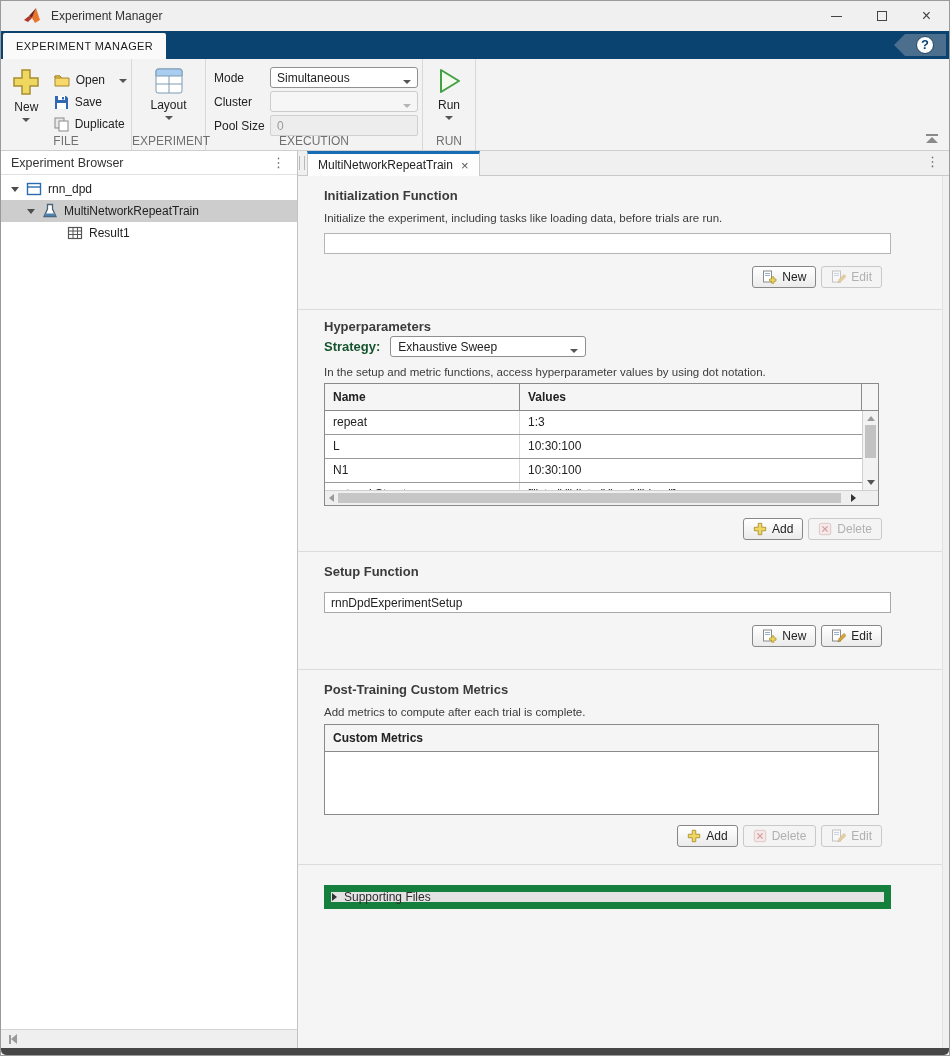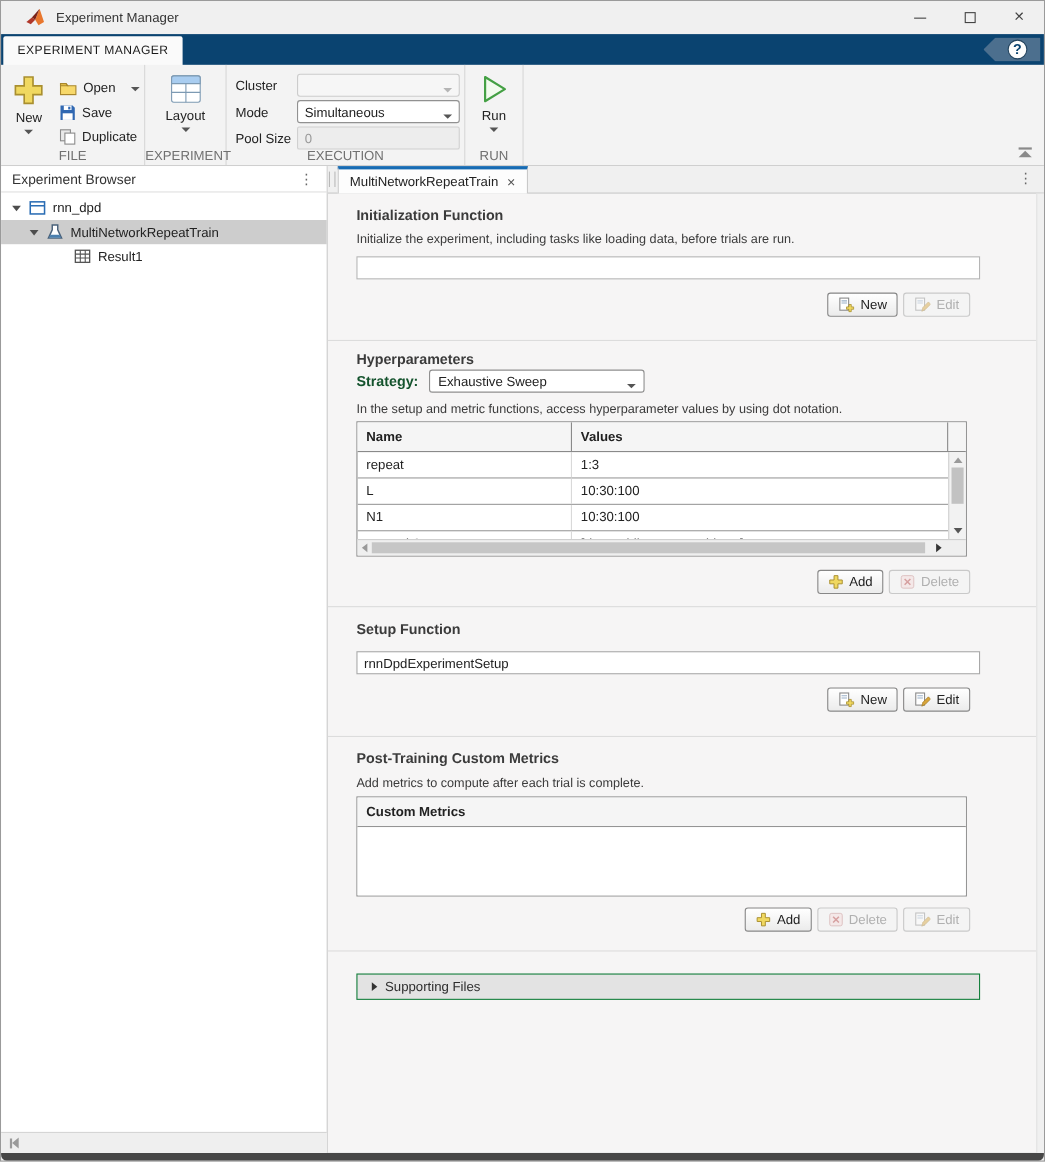--- a/index.html
+++ b/index.html
@@ -123,21 +123,21 @@
   .hscroll .left { position:absolute; left:4px; top:3px; width:0; height:0; border-top:4px solid transparent; border-bottom:4px solid transparent; border-right:5px solid #9a9a9a; }
   .hscroll .thumb { position:absolute; left:13px; right:37px; top:2px; height:10px; background:#c6c6c6; }
   .hscroll .right { position:absolute; right:22px; top:3px; width:0; height:0; border-top:4px solid transparent; border-bottom:4px solid transparent; border-left:5px solid #333; }
 
   
   .cm-table { width:555px; border:1px solid #8a8a8a; margin-top:6px; background:#fff; }
   .cm-head { height:27px; background:#f5f5f5; border-bottom:1px solid #8a8a8a; font-weight:bold; padding:6px 0 0 8px; }
   .cm-body { height:62px; background:#fff; }
 
   
-  .accordion { width:567px; height:24px; margin-top:20px; background:#e3e3e3; border:1px solid #15803d; display:flex; align-items:center; padding-left:13px; color:#2d2d2d; }
+  .accordion { width:567px; height:24px; margin-top:20px; background:#e3e3e3; border:7px solid #15803d; display:flex; align-items:center; padding-left:1px; color:#2d2d2d; }
   .acc-arrow { width:0; height:0; border-top:4px solid transparent; border-bottom:4px solid transparent; border-left:5px solid #333; margin-right:7px; }
 
   .bottom-edge { height:7px; background:#474747; border-radius:0 0 5px 5px; }
 </style>
 </head>
 <body>
 
 <div class="window">
 
   <div class="titlebar">
@@ -215,30 +215,30 @@
           <line x1="2" y1="17" x2="28" y2="17" stroke="#7d9ab3"></line>
         </svg>
         <span class="bb-label">Layout</span>
         <span class="caret"></span>
       </div>
       <div class="group-label">EXPERIMENT</div>
     </div>
 
     <div class="tb-group g-exec">
       <div class="exec-row">
+        <span class="exec-label">Mode</span>
+        <div class="combo">
+          <span>Simultaneous</span>
+          <span class="caret"></span>
+        </div>
+      </div>
+      <div class="exec-row">
         <span class="exec-label">Cluster</span>
         <div class="combo disabled">
           <span></span>
-          <span class="caret"></span>
-        </div>
-      </div>
-      <div class="exec-row">
-        <span class="exec-label">Mode</span>
-        <div class="combo">
-          <span>Simultaneous</span>
           <span class="caret"></span>
         </div>
       </div>
       <div class="exec-row">
         <span class="exec-label">Pool Size</span>
         <div class="tb-input">
           <span>0</span>
         </div>
       </div>
       <div class="group-label">EXECUTION</div>

